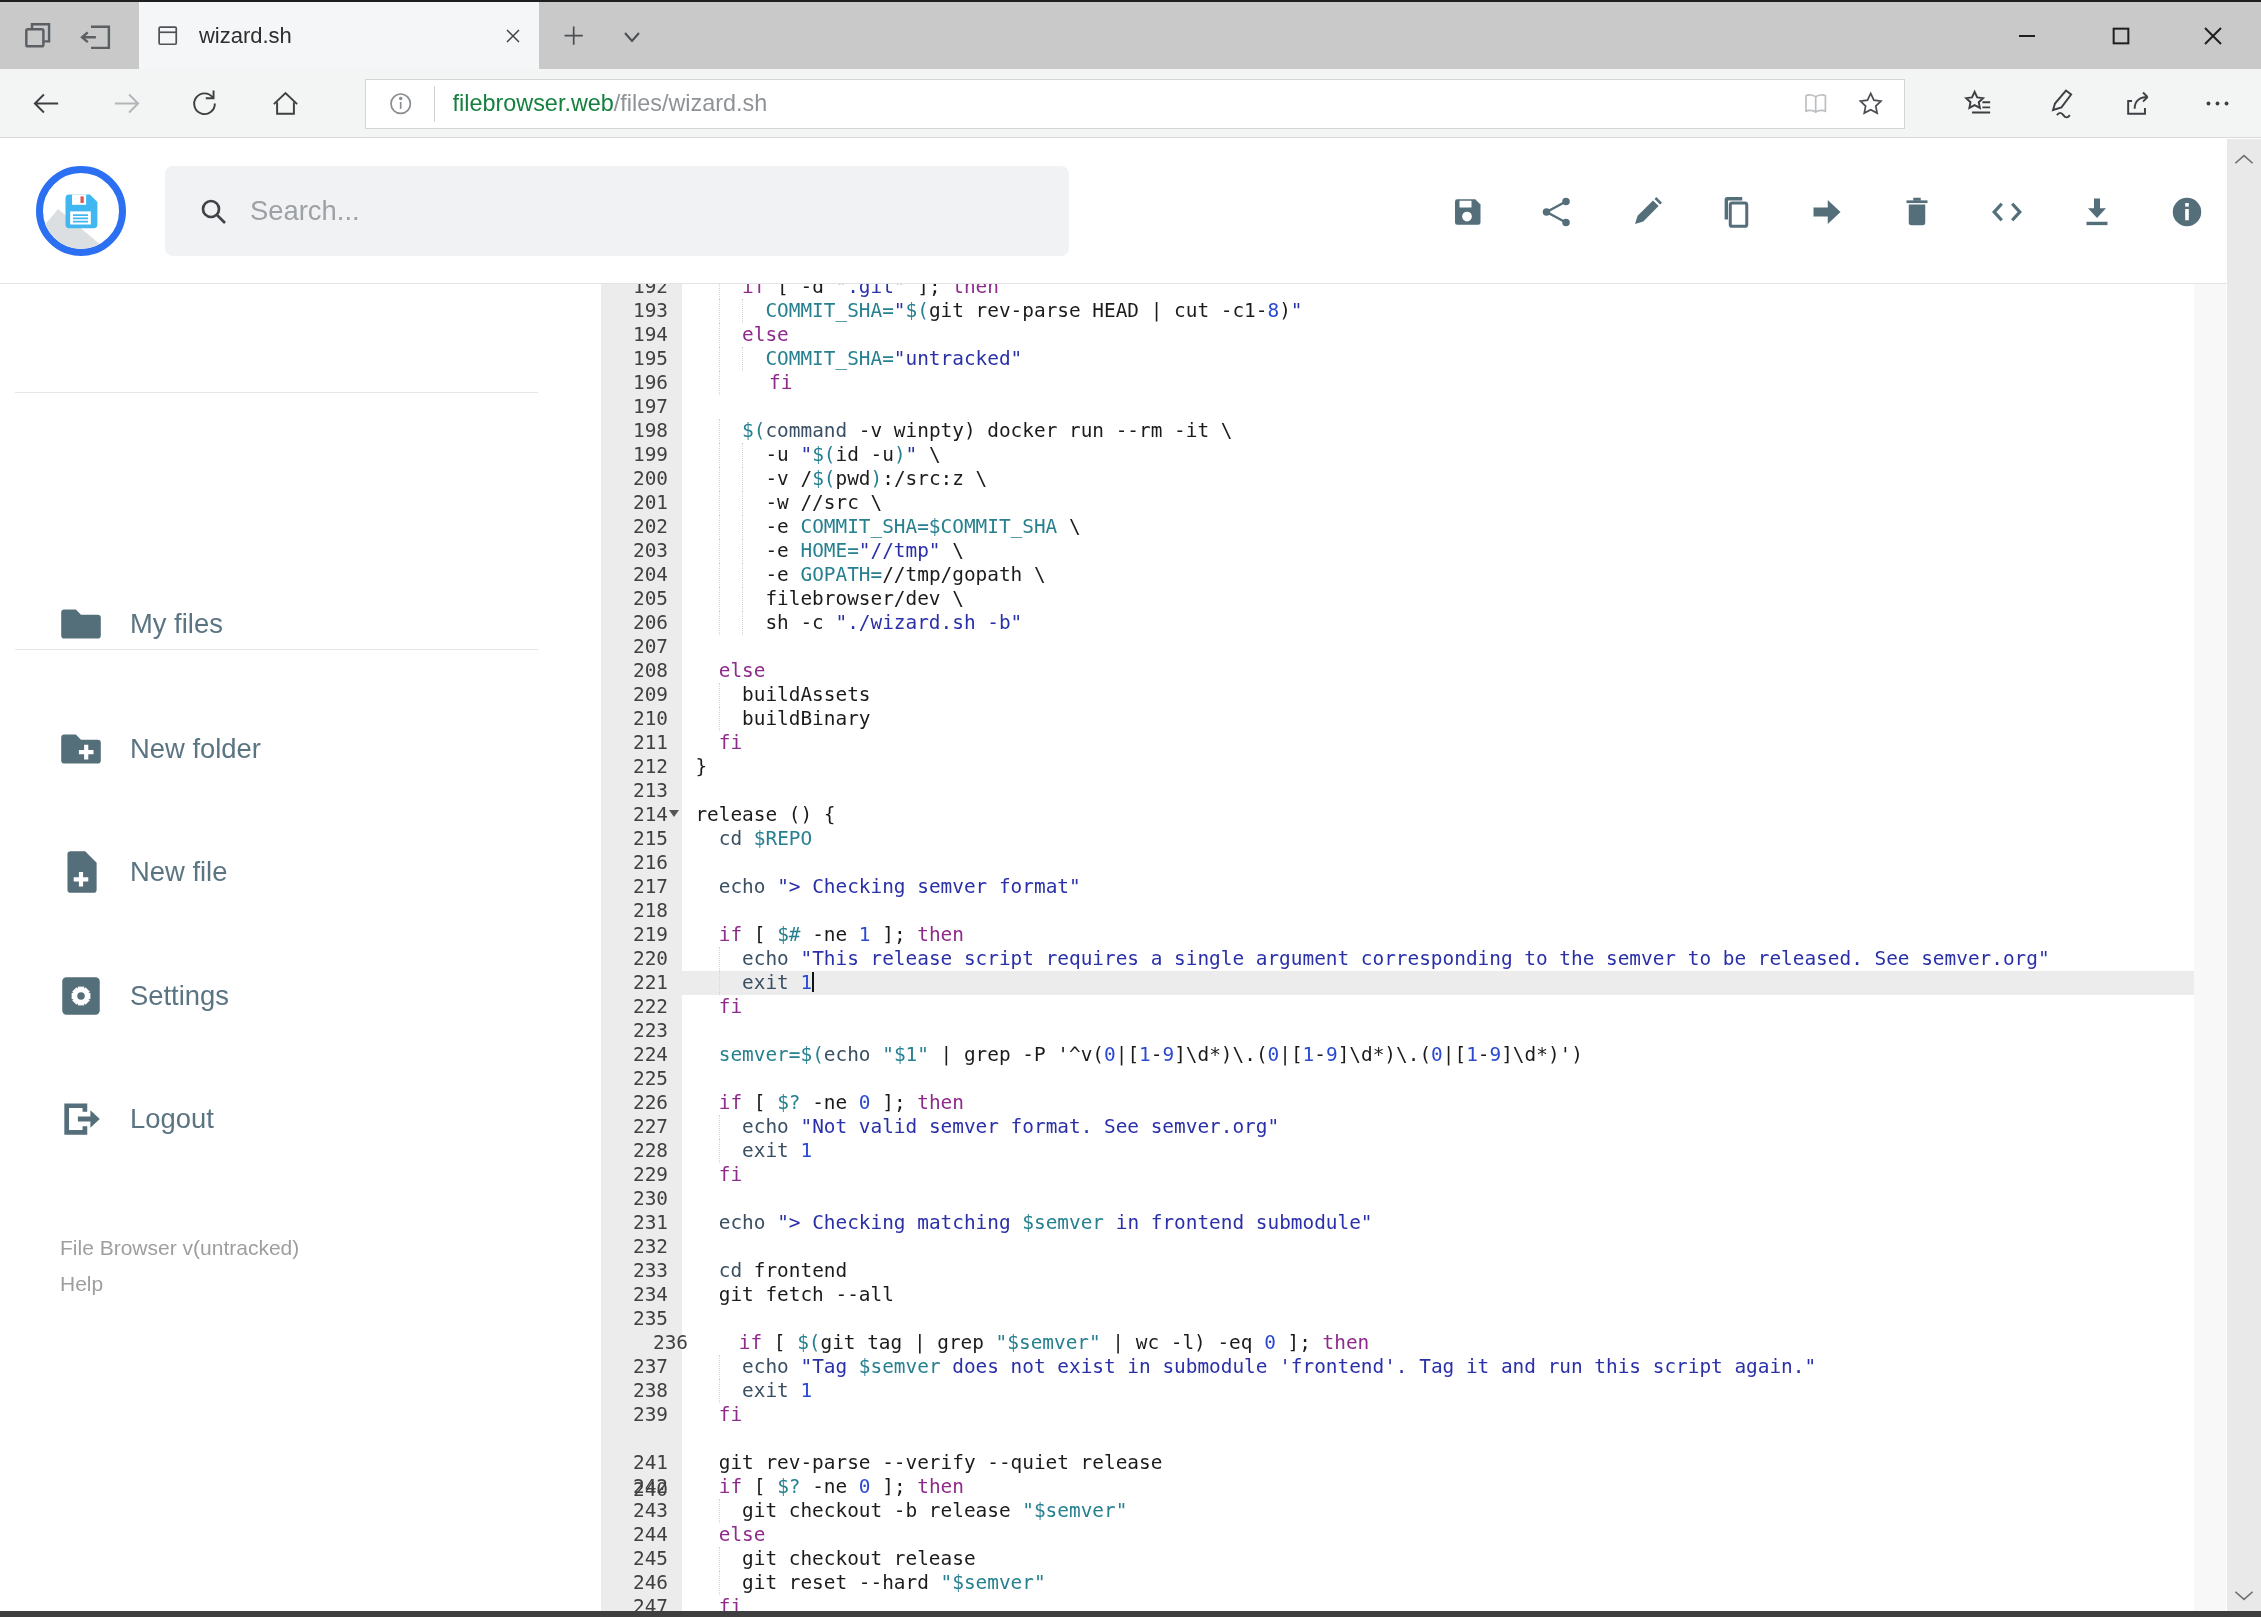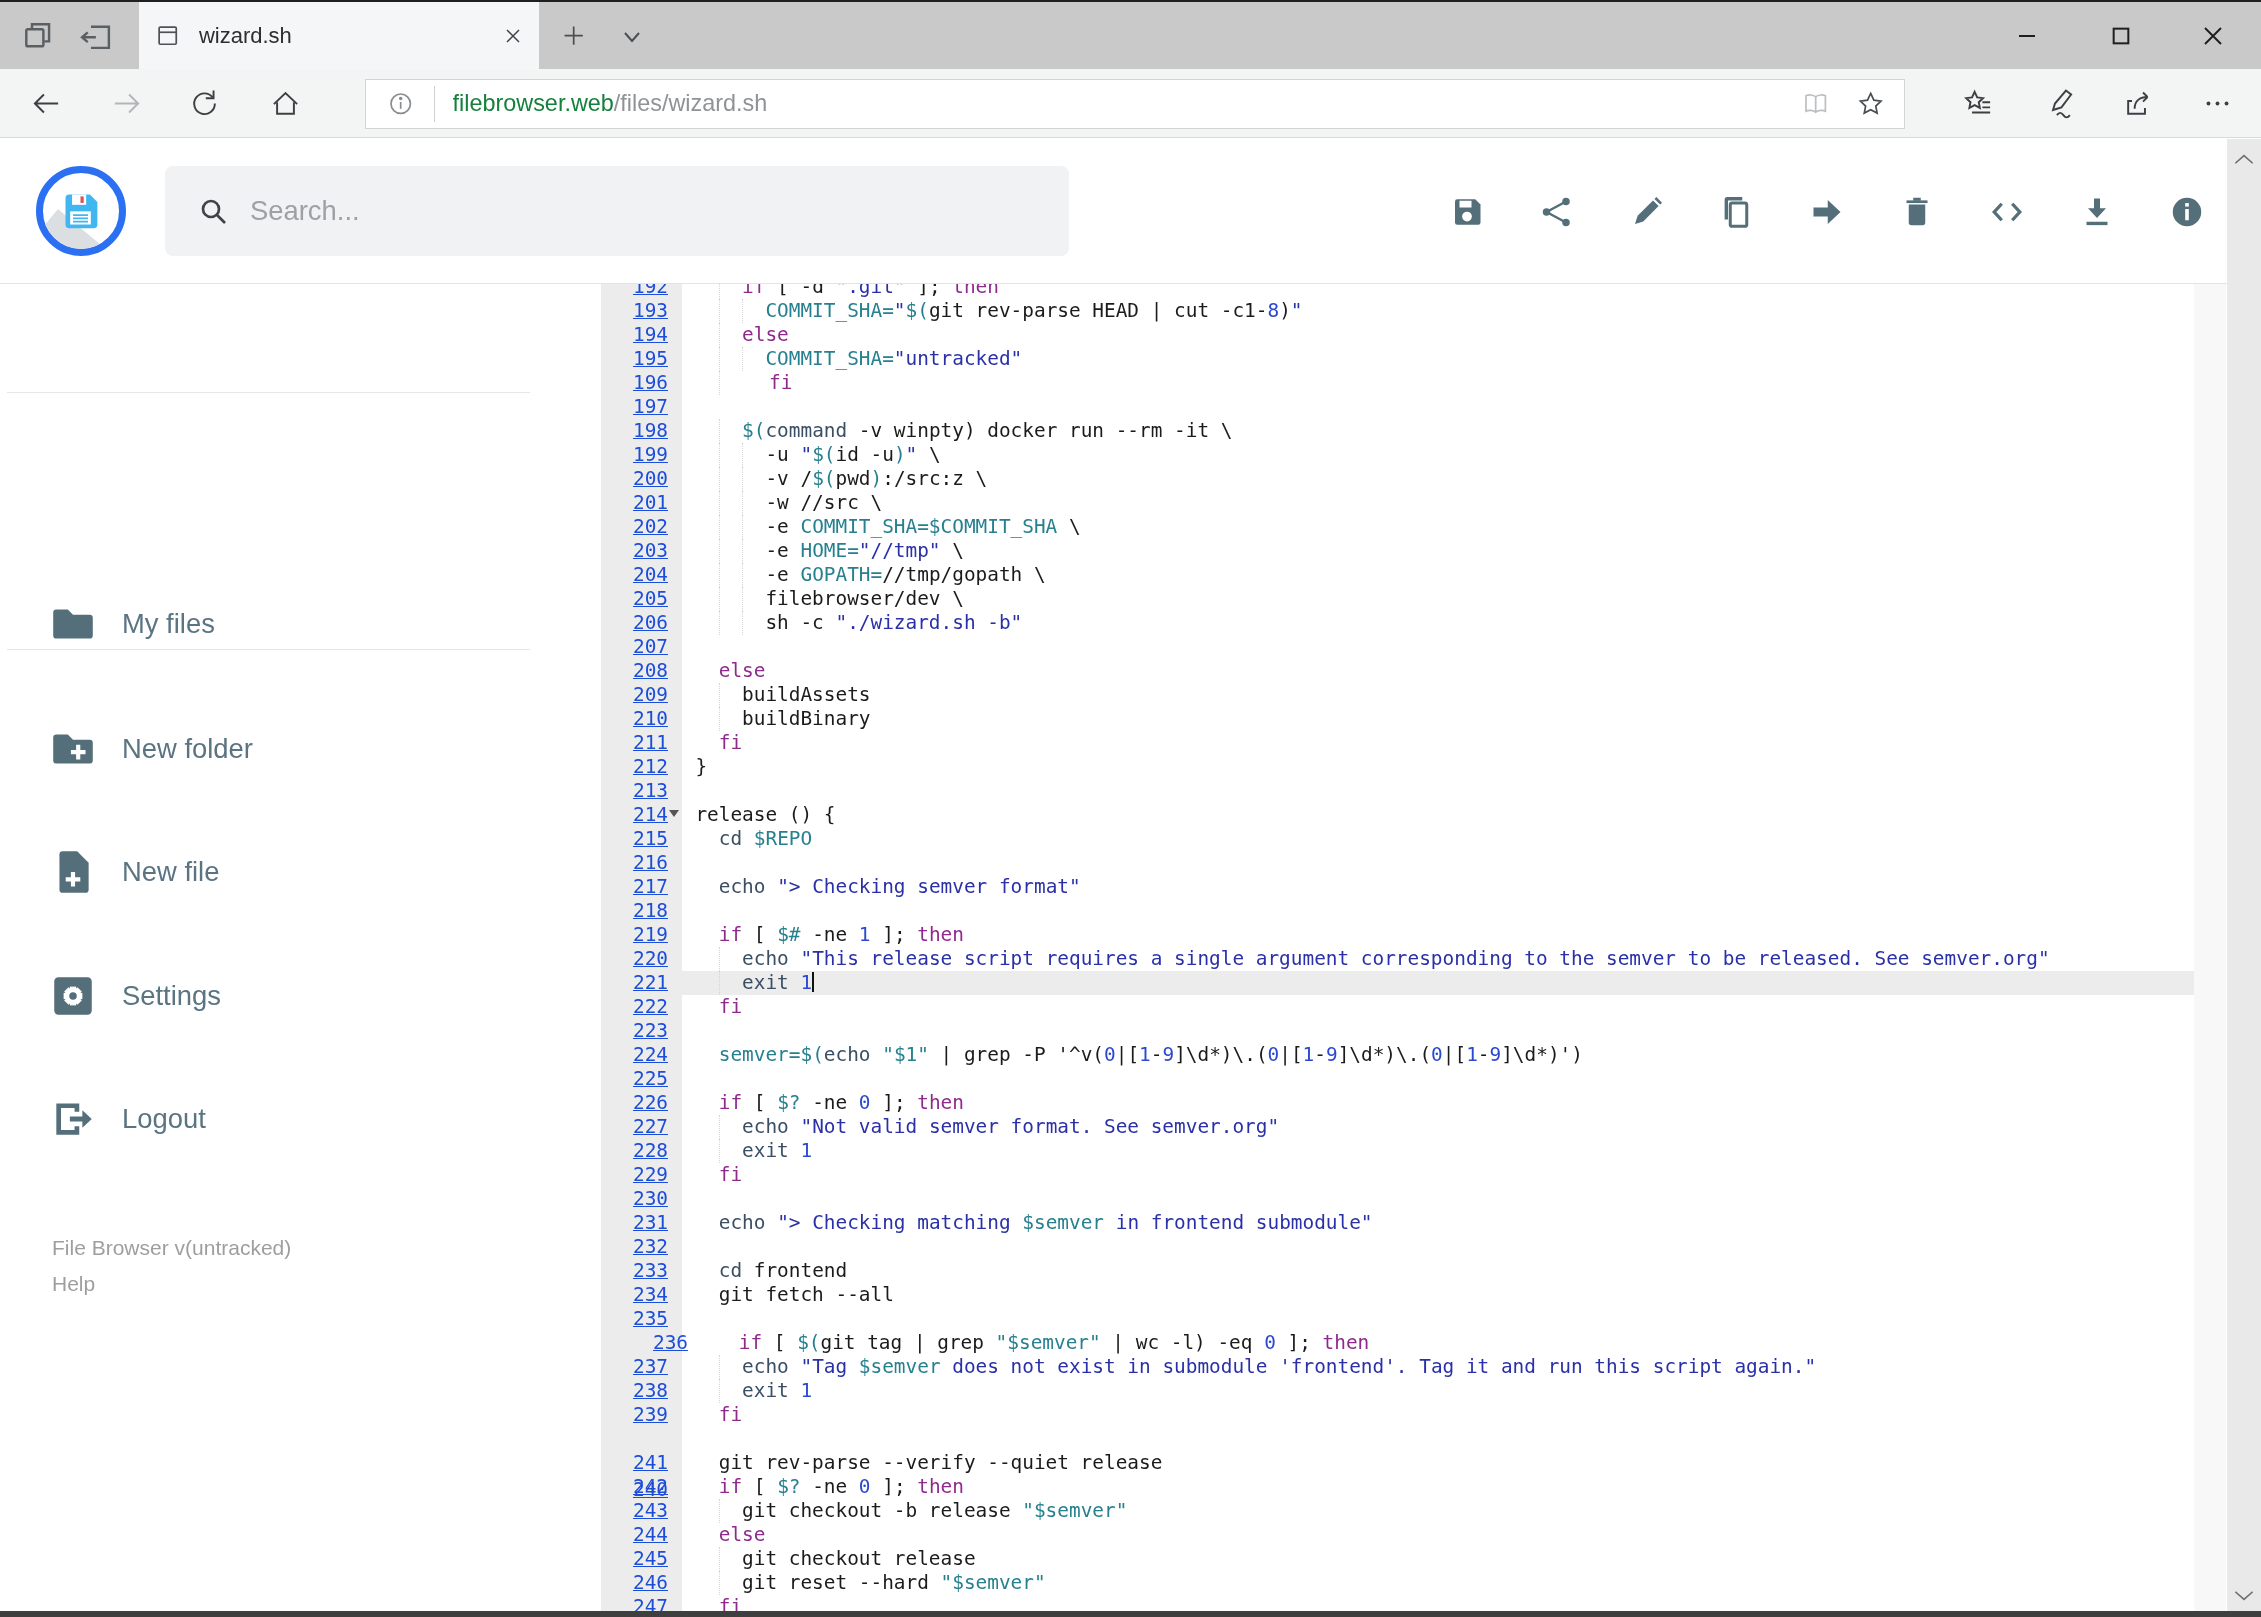--- a/index.html
+++ b/index.html
@@ -49,35 +49,35 @@
   .logo svg{position:absolute;left:15.3px;top:13.7px;width:45px;height:45px;}
   .searchbox{position:absolute;left:165px;top:166px;width:904px;height:90px;background:#f1f2f3;
              border-radius:8px;display:flex;align-items:center;z-index:41;}
   .search-ico{width:32px;height:32px;color:#3f4347;margin-left:32px;flex:0 0 auto;}
   .search-ico svg{width:100%;height:100%;}
   .search-ph{font-size:27.4px;color:#9da1a5;margin-left:21px;}
   .toolbar{position:absolute;left:1422px;top:139px;height:145px;display:flex;align-items:center;z-index:41;}
   .tool{width:90px;height:145px;display:flex;align-items:center;justify-content:center;cursor:pointer;}
   .tool svg{width:36px;height:36px;color:var(--slate,#546e7a);}
   
-  .sidebar{position:absolute;left:0;top:284px;width:512px;height:1333px;background:#ffffff;z-index:30;}
+  .sidebar{position:absolute;left:8px;top:284px;width:512px;height:1333px;background:#ffffff;z-index:30;}
   .side-item{position:absolute;left:0;width:565px;height:89px;display:flex;align-items:center;cursor:pointer;}
   .side-item svg{width:50px;height:50px;color:var(--slate,#546e7a);margin-left:48px;flex:0 0 auto;}
   .side-label{font-size:27.4px;color:#5a7482;margin-left:24px;}
   .side-div{position:absolute;left:6.5px;width:523px;height:0.8px;background:#e7e7e7;}
   .side-foot{position:absolute;left:52px;font-size:21px;color:#9e9e9e;line-height:36px;}
   .side-foot .help{cursor:pointer;}
   
   .editor{position:absolute;left:601px;top:284px;width:1660px;height:1333px;background:#ffffff;
           overflow:hidden;z-index:20;}
   .gutterbg{position:absolute;left:0;top:0;width:81px;height:1333px;background:#ececec;}
   .row{position:absolute;left:0;height:24px;line-height:24px;display:flex;white-space:pre;
        font-family:"DejaVu Sans Mono",monospace;font-size:19.4px;color:var(--txt,#1b1b1b);width:1593px;}
   .row.active{background:#ececec;}
-  .ln{width:67px;text-align:right;padding-right:13.7px;color:#1d4ed8;flex:0 0 auto;text-decoration:underline;}
+  .ln{width:67px;text-align:right;padding-right:13.7px;color:#404040;flex:0 0 auto;}
   .code{margin-left:13.7px;position:relative;}
   .tk-k{color:var(--kw,#8f2a8d);}
   .tk-b{color:var(--bi,#3a4f63);}
   .tk-v{color:var(--vr,#26808f);}
   .tk-s{color:var(--st,#2a30a8);}
   .tk-n{color:var(--nm,#2b49d0);}
   .ig{position:absolute;top:0;height:24px;border-left:0.8px dotted #d4d4d4;}
   .fold{position:absolute;left:68px;top:7.3px;width:0;height:0;border:5.7px solid transparent;
         border-top:7.3px solid #555;border-bottom:none;}
   .cursor{display:inline-block;width:1.6px;height:20px;background:#111;vertical-align:-3.2px;}

